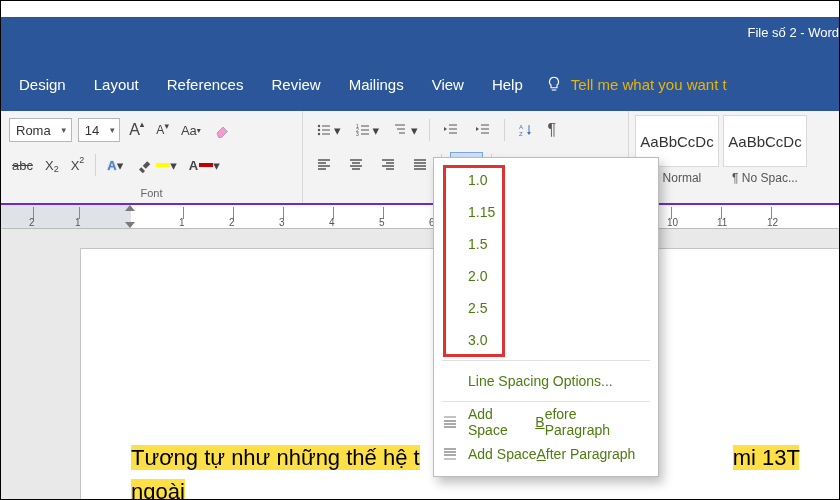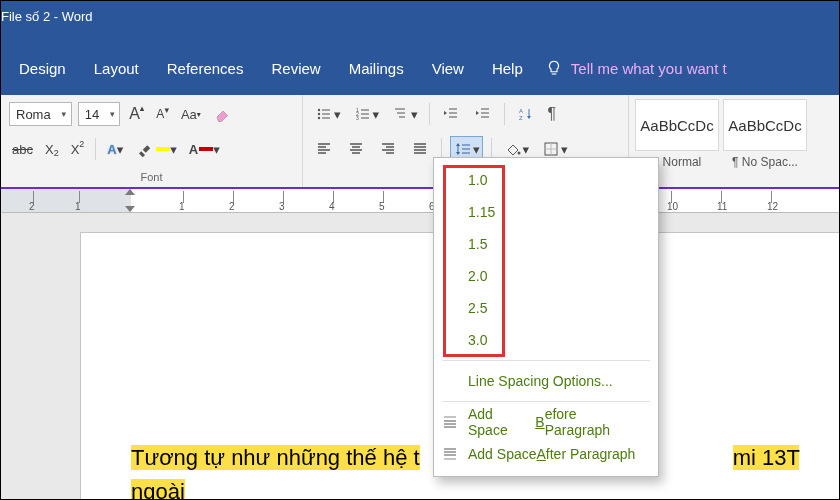--- a/index.html
+++ b/index.html
@@ -1,22 +1,22 @@
 <!DOCTYPE html>
 <html><head>
 <meta charset="utf-8">
 <style>
   * { margin:0; padding:0; box-sizing:border-box; font-family:"Segoe UI",Tahoma,sans-serif; }
   body { width:840px; height:500px; background:#fff; overflow:hidden; position:relative; border:1px solid #000; }
   
-  .titlebar{background:#2b579a;height:32px;color:#fff;text-align:left;line-height:32px;font-size:13px;}
+  .titlebar{background:#2b579a;height:32px;color:#fff;text-align:right;line-height:32px;font-size:13px;margin-top:16px;}
   
   .tabs{background:#2b579a;height:62px;display:flex;align-items:flex-end;color:#fff;padding:0 4px;}
   .tabs .tab{padding:18px 14px 18px;font-size:15px;cursor:pointer;}
-  .tabs .tellme{display:flex;align-items:center;gap:8px;padding:0 8px 18px;font-size:15px;color:#f0abfc;}
+  .tabs .tellme{display:flex;align-items:center;gap:8px;padding:0 8px 18px;font-size:15px;color:#eab308;}
   .bulb{display:inline-block;width:18px;height:18px;}
   .bulb svg{display:block;}
   
   .ribbon{background:#f3f3f3;border-bottom:2px solid #6d28d9;height:94px;display:flex;}
   .group{border-right:1px solid #d9d9d9;padding:4px 8px 2px;display:flex;flex-direction:column;justify-content:space-between;}
   .group .row{display:flex;align-items:center;gap:6px;height:30px;}
   .group .label{font-size:11px;color:#666;text-align:center;height:16px;line-height:16px;}
   .ctl{border:1px solid transparent;background:transparent;height:26px;display:inline-flex;align-items:center;justify-content:center;font-size:13px;color:#444;padding:0 2px;}
   .drop{display:inline-flex;align-items:center;border:1px solid #b7b7b7;background:#fff;height:24px;}
   .drop .val{padding:0 6px;font-size:13px;color:#333;min-width:40px;}

